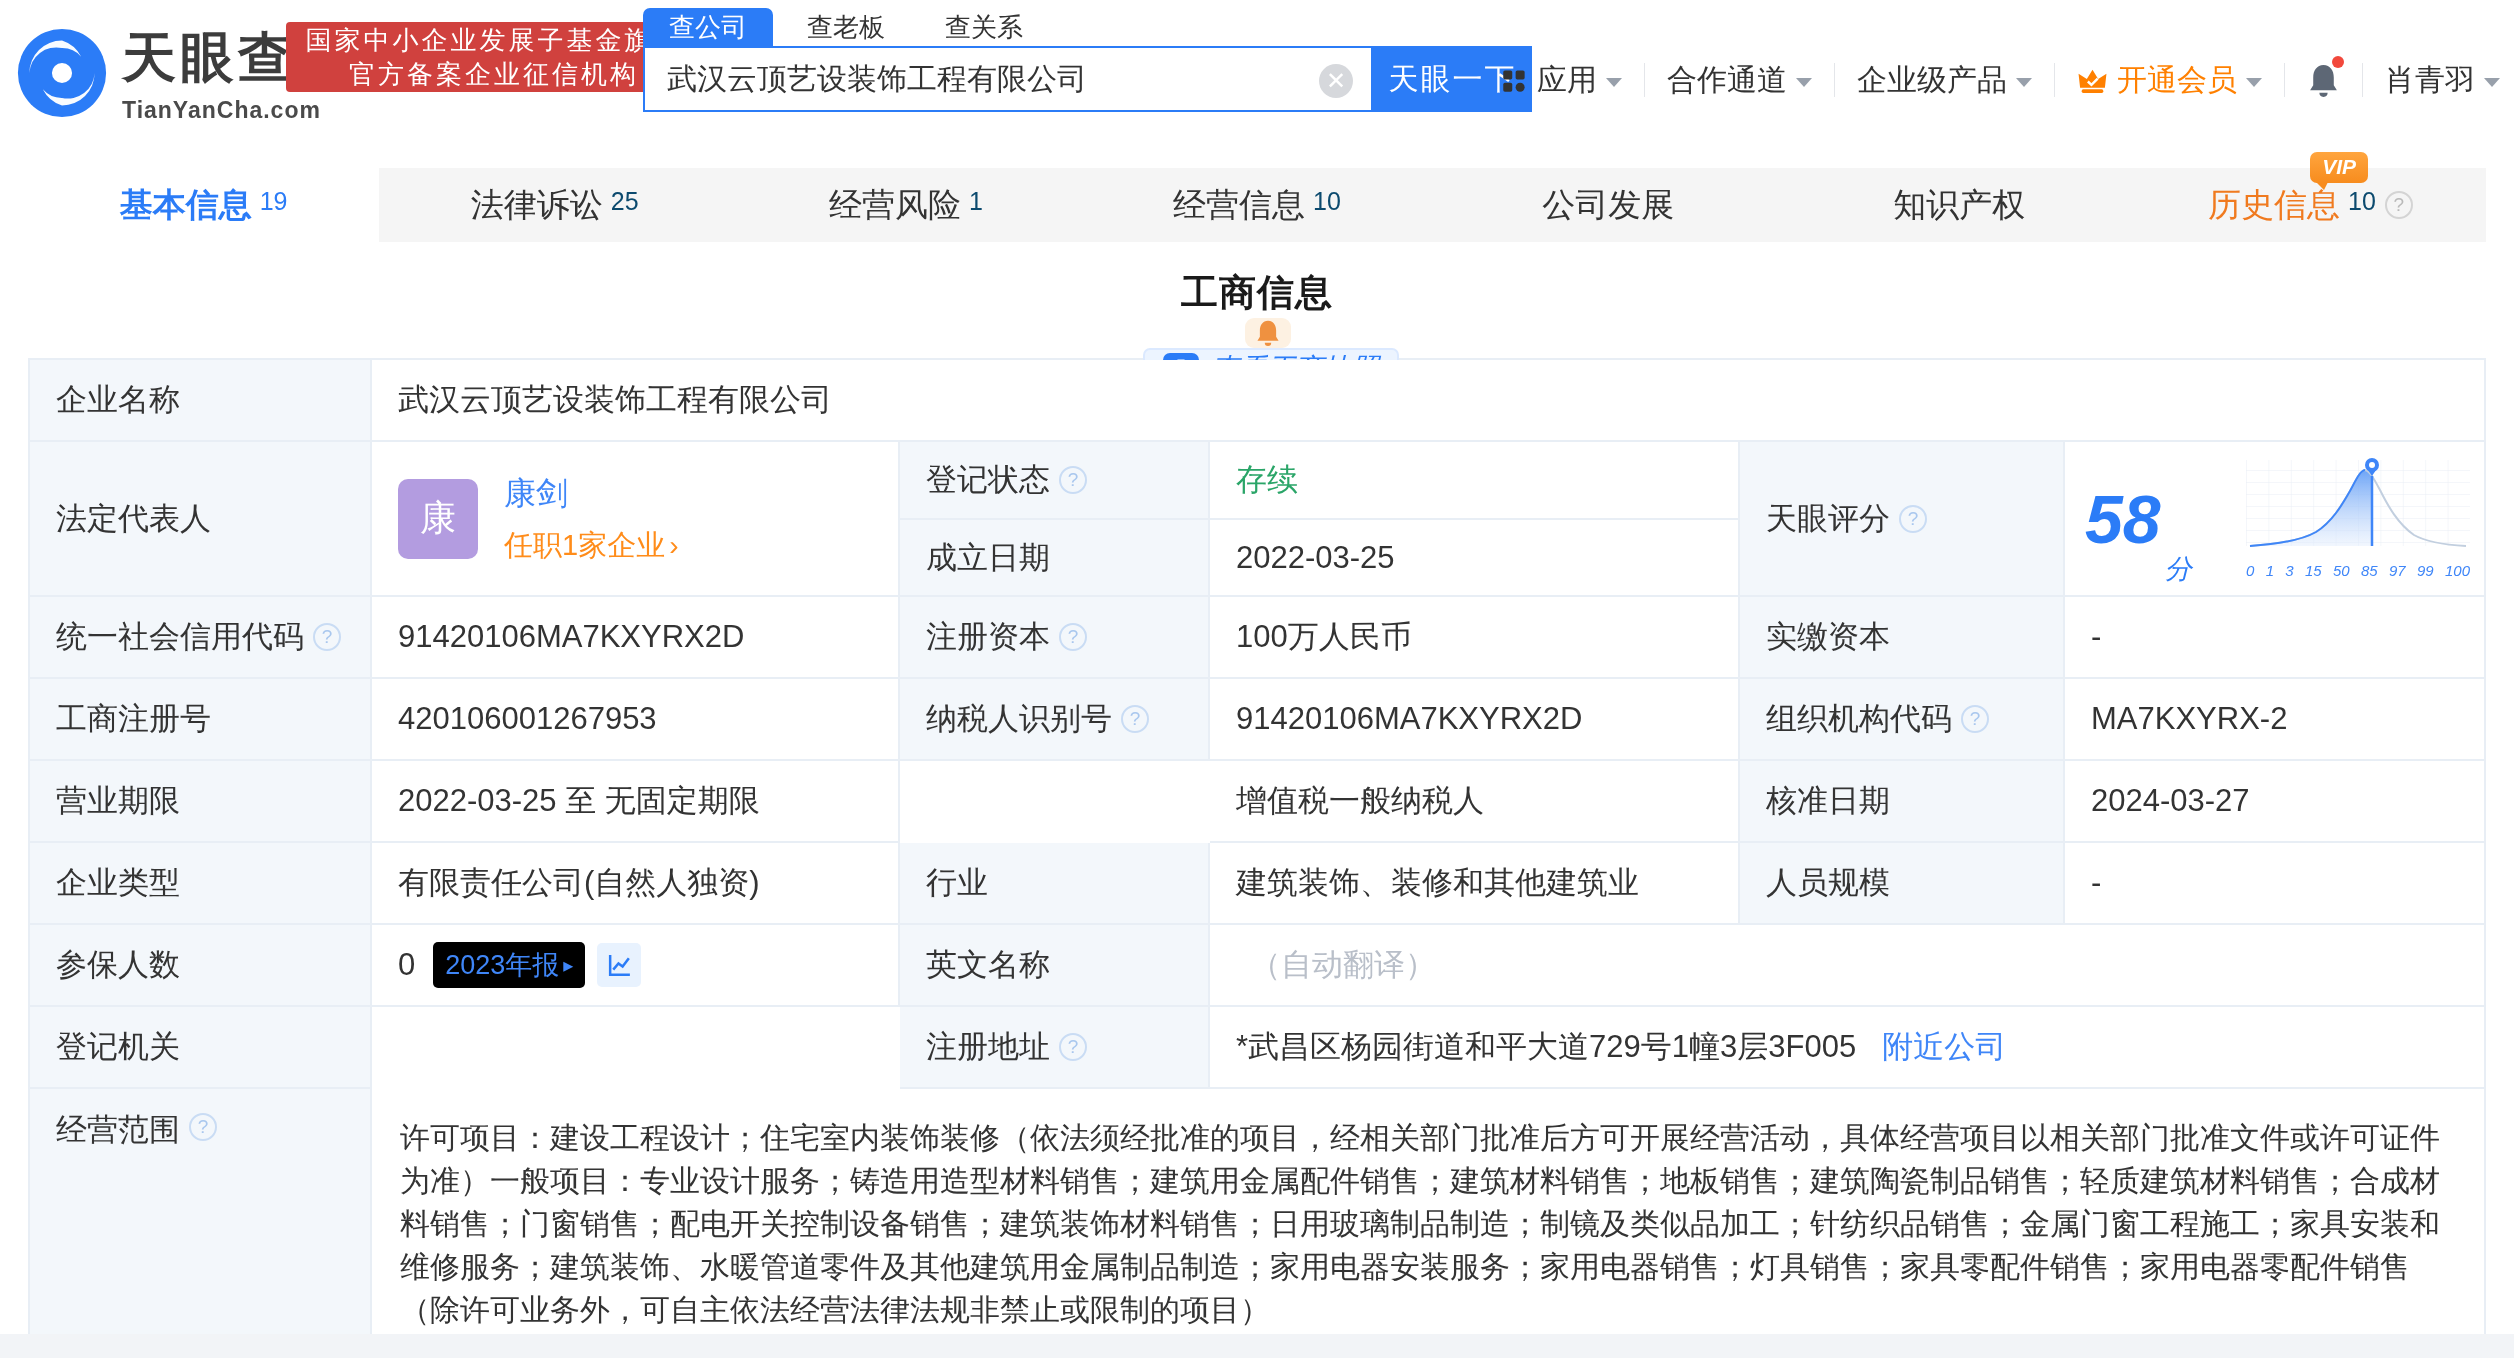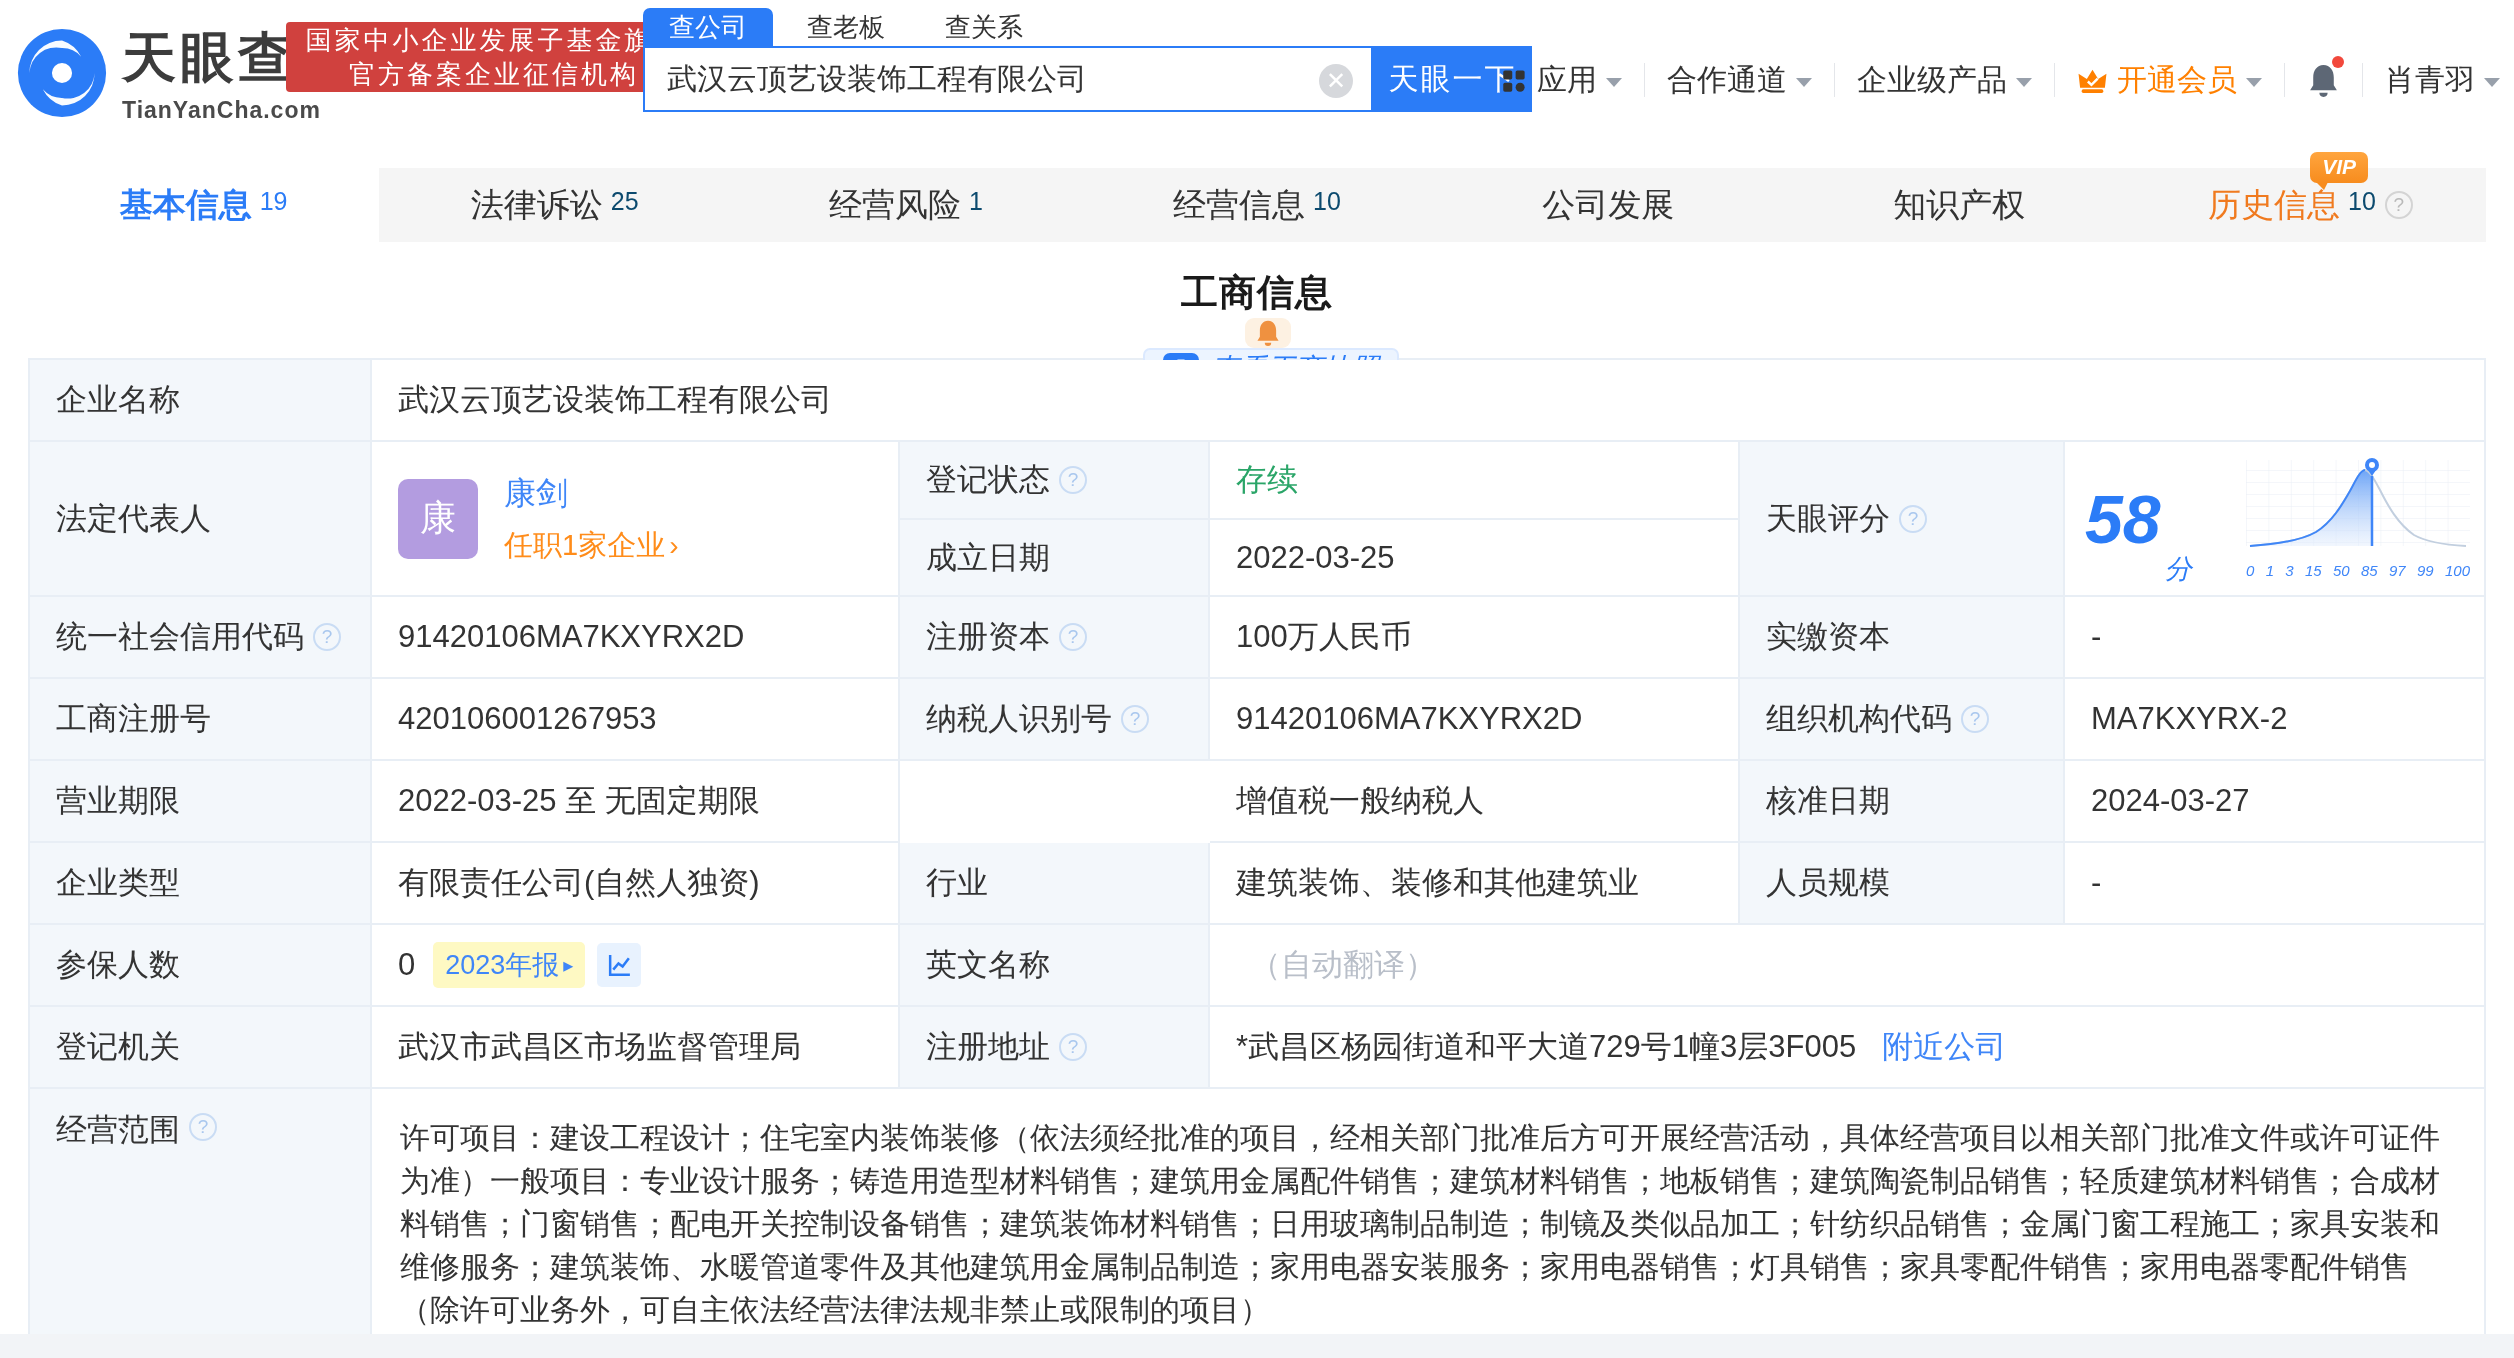--- a/index.html
+++ b/index.html
@@ -80,21 +80,21 @@
   .rep-name { font-size:32px; color:#3f86f8; cursor:pointer; }
   .rep-link { font-size:29px; color:#ff8c1a; cursor:pointer; }
   .rep-link .chev { font-size:28px; margin-left:4px; }
 
   .score-cell { padding:0 14px 0 20px; display:flex; align-items:center;font-style:italic; }
   .score-num { font-size:68px; font-weight:bold; color:#2b7cf7; line-height:1; }
   .score-unit { font-size:27px; color:#2b7cf7; margin-left:4px; align-self:flex-end; padding-bottom:8px; }
   .curve-wrap { margin-left:auto; width:224px; }
   .axis-row { display:flex; justify-content:space-between; font-size:15px; color:#3f86f8; margin-top:2px; }
 
-  .annual-badge { display:inline-flex; align-items:center; background:#fef9c3; border-radius:5px; padding:5px 12px; font-size:27px; color:#3f86f8; margin-left:18px; cursor:pointer; }
+  .annual-badge { display:inline-flex; align-items:center; background:#000000; border-radius:5px; padding:5px 12px; font-size:27px; color:#3f86f8; margin-left:18px; cursor:pointer; }
   .annual-badge .arr { font-size:20px; margin-left:4px; }
   .trend-ic { width:44px; height:44px; background:#e8f2fe; border-radius:5px; display:inline-flex; align-items:center; justify-content:center; margin-left:12px; cursor:pointer; }
 
   .scope-val { padding:27px 30px 18px 28px; line-height:43px; font-size:30px; display:block; }
   .addr-link { margin-left:26px; }
 
   .footer-strip { position:absolute; left:0; bottom:0; width:100%; height:24px; background:#f2f4f7; }
 </style>
 </head>
 <body>
@@ -385,21 +385,20 @@
               <polyline points="7,17 12,11 16,14 22,6" stroke="#2b7cf7" stroke-width="2.4" fill="none"></polyline>
             </svg>
         </span>
       </div>
       <div class="cell lab" style="grid-area:8/3/9/4">英文名称</div>
       <div class="cell" style="grid-area:8/4/9/7">
         <span class="dim">（自动翻译）</span>
       </div>
 
       <div class="cell lab" style="grid-area:9/1/10/2">登记机关</div>
-      <div class="cell" style="grid-area:9/2/10/3">武汉市武昌区市场监督管理局</div>
       <div class="cell lab" style="grid-area:9/3/10/4">
         <span>注册地址</span>
           <span class="help">?</span>
       </div>
       <div class="cell" style="grid-area:9/4/10/7">
         <span>*武昌区杨园街道和平大道729号1幢3层3F005</span>
         <span class="blue-link addr-link">附近公司</span>
       </div>
 
       <div class="cell lab top" style="grid-area:10/1/11/2; padding-top:20px;">

